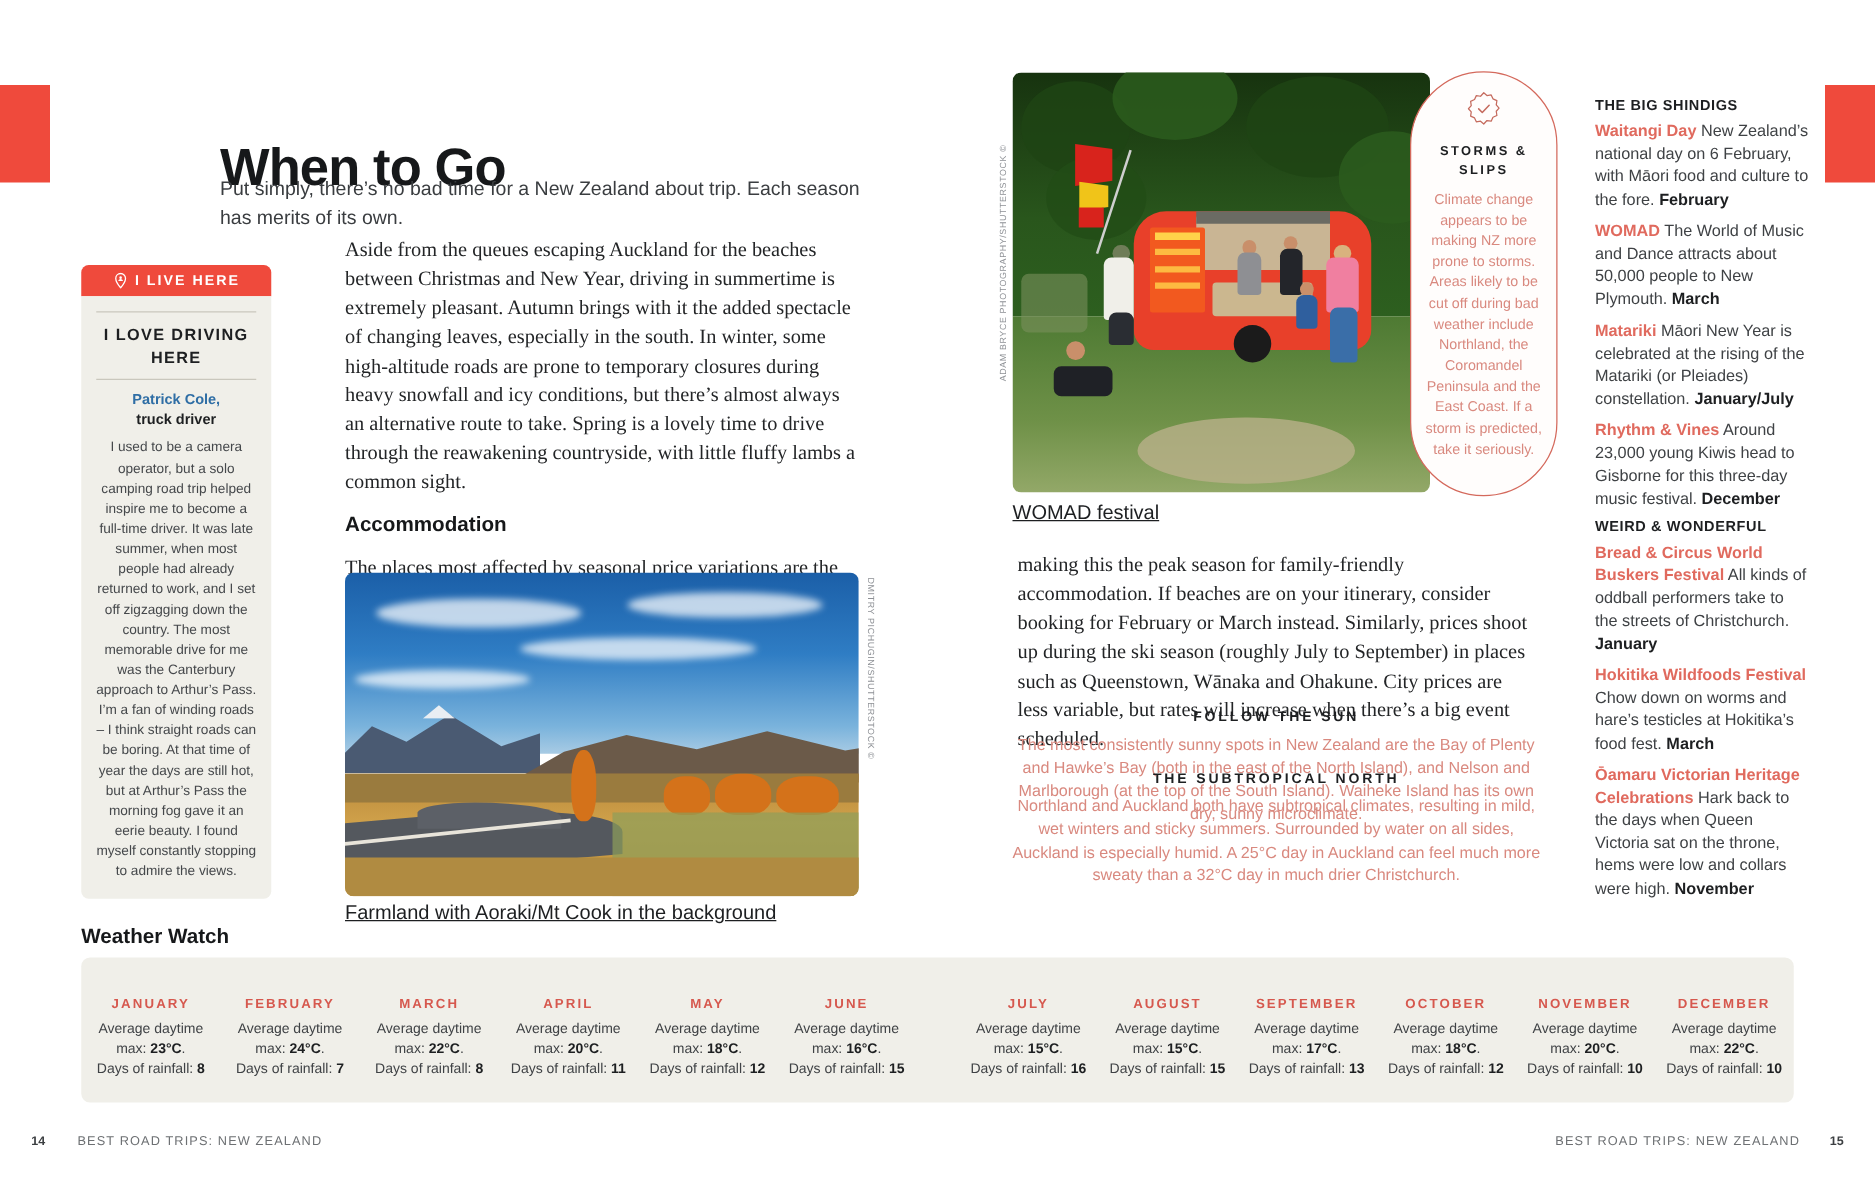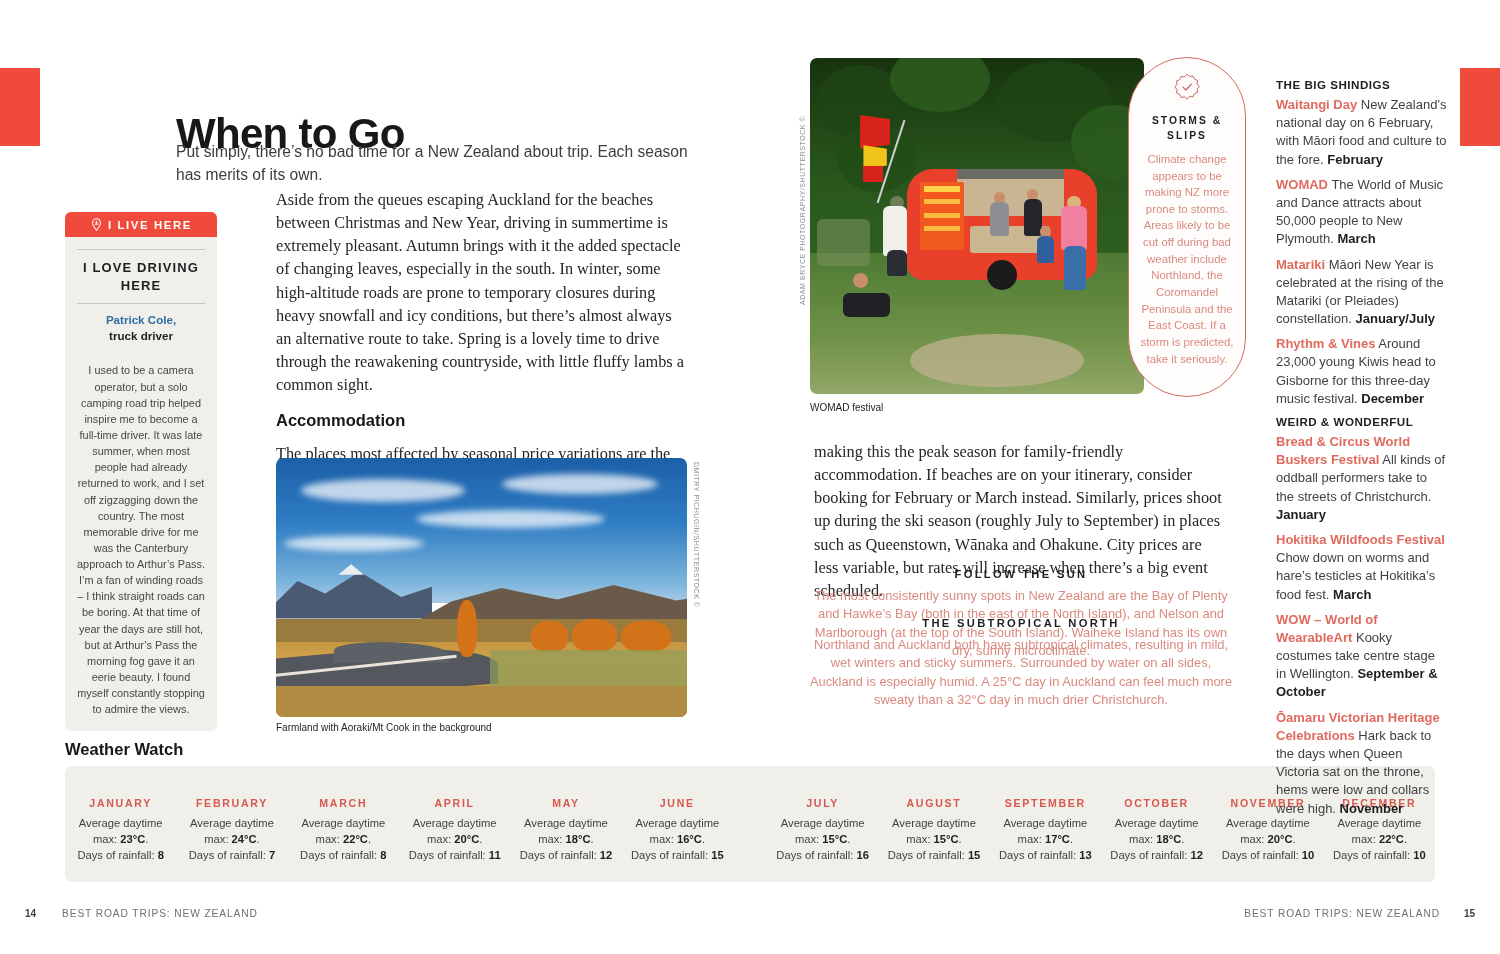--- a/index.html
+++ b/index.html
@@ -36,21 +36,21 @@
     background:#f0efe9;border-radius:0 0 6px 6px;padding:10px 12px 14px;
   }
   .ilh-rule{height:1px;background:#c9c7bd;margin:2px 0 9px;}
   .ilh-heading{
     text-align:center;font-size:13px;font-weight:bold;letter-spacing:1.1px;
     line-height:1.35;color:#1d1f21;
   }
   .ilh-rule2{height:1px;background:#c9c7bd;margin:9px 0 8px;}
   .ilh-person{
     text-align:center;font-size:11.6px;font-weight:bold;line-height:1.35;
-    color:#2f6ea5;margin-bottom:19px;
+    color:#2f6ea5;margin-bottom:7px;
   }
   .ilh-person .role{color:#1d1f21;display:block;}
   .ilh-quote{
     text-align:center;font-size:10.9px;line-height:1.48;color:#45484b;
   }
 
   
   .lcol{
     position:absolute;left:276px;top:188px;width:412px;
     font-family:"Liberation Serif", serif;
@@ -61,21 +61,21 @@
     font-family:"Liberation Sans", sans-serif;
     font-size:16.5px;font-weight:bold;color:#16181a;margin:13px 0 9px;
   }
 
   
   .photo-farm{
     position:absolute;left:276px;top:458px;width:411px;height:259px;
     border-radius:7px;overflow:hidden;
   }
   .cap{
-    position:absolute;font-size:10px;color:#1d1f21;font-weight:500;
+    position:absolute;font-size:16px;color:#1d1f21;font-weight:500;text-decoration:underline;
   }
   .cap-farm{left:276px;top:722px;}
   .credit{
     position:absolute;font-size:7.1px;letter-spacing:0.5px;color:#8d9095;
     white-space:nowrap;transform-origin:0 0;
   }
   .credit-farm{left:700px;top:462px;transform:rotate(90deg);}
   .credit-womad{left:799px;top:305px;transform:rotate(-90deg);}
 
   
@@ -414,18 +414,17 @@
     <div id="fest-1">
         <div class="fest-item"><span class="nm">Waitangi Day</span><span> New Zealand’s national day on 6 February, with Māori food and culture to the fore. </span><span class="mo">February</span></div>
         <div class="fest-item"><span class="nm">WOMAD</span><span> The World of Music and Dance attracts about 50,000 people to New Plymouth. </span><span class="mo">March</span></div>
         <div class="fest-item"><span class="nm">Matariki</span><span> Māori New Year is celebrated at the rising of the Matariki (or Pleiades) constellation. </span><span class="mo">January/July</span></div>
         <div class="fest-item"><span class="nm">Rhythm &amp; Vines</span><span> Around 23,000 young Kiwis head to Gisborne for this three-day music festival. </span><span class="mo">December</span></div>
       </div>
     <div class="fest-h2">WEIRD &amp; WONDERFUL</div>
     <div id="fest-2">
         <div class="fest-item"><span class="nm">Bread &amp; Circus World Buskers Festival</span><span> All kinds of oddball performers take to the streets of Christchurch. </span><span class="mo">January</span></div>
         <div class="fest-item"><span class="nm">Hokitika Wildfoods Festival</span><span> Chow down on worms and hare’s testicles at Hokitika’s food fest. </span><span class="mo">March</span></div>
-        <div class="fest-item"><span class="nm">WOW – World of WearableArt</span><span> Kooky costumes take centre stage in Wellington. </span><span class="mo">September &amp; October</span></div>
         <div class="fest-item"><span class="nm">Ōamaru Victorian Heritage Celebrations</span><span> Hark back to the days when Queen Victoria sat on the throne, hems were low and collars were high. </span><span class="mo">November</span></div>
       </div>
   </div>
 
 </div>
 
 </body></html>

